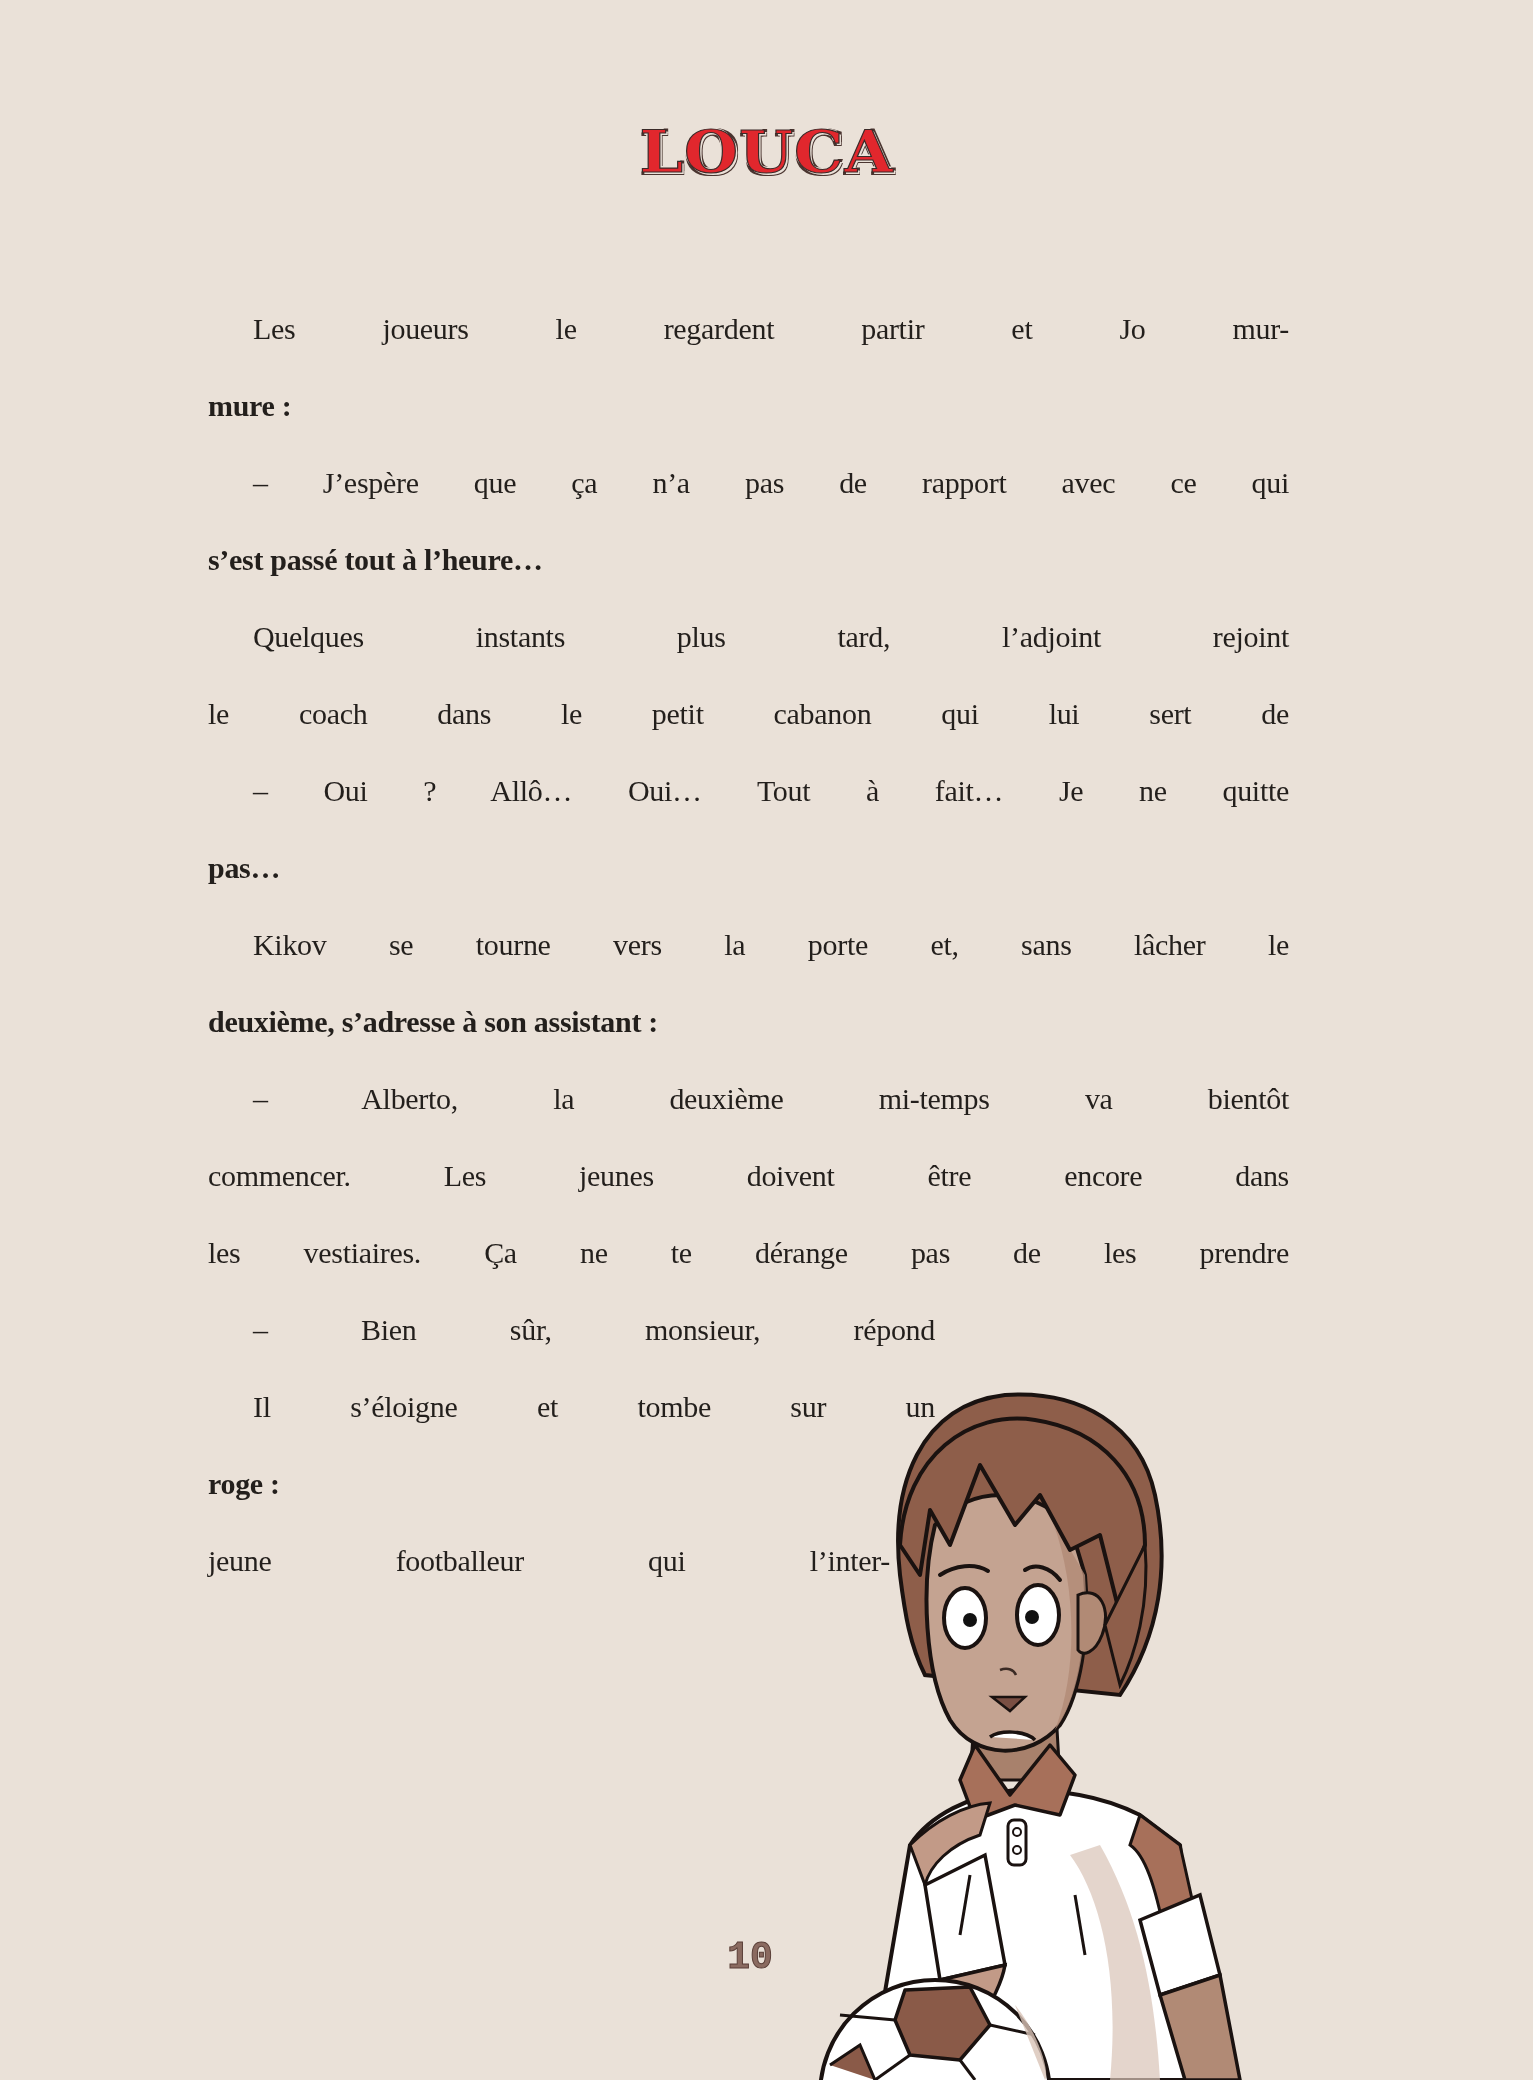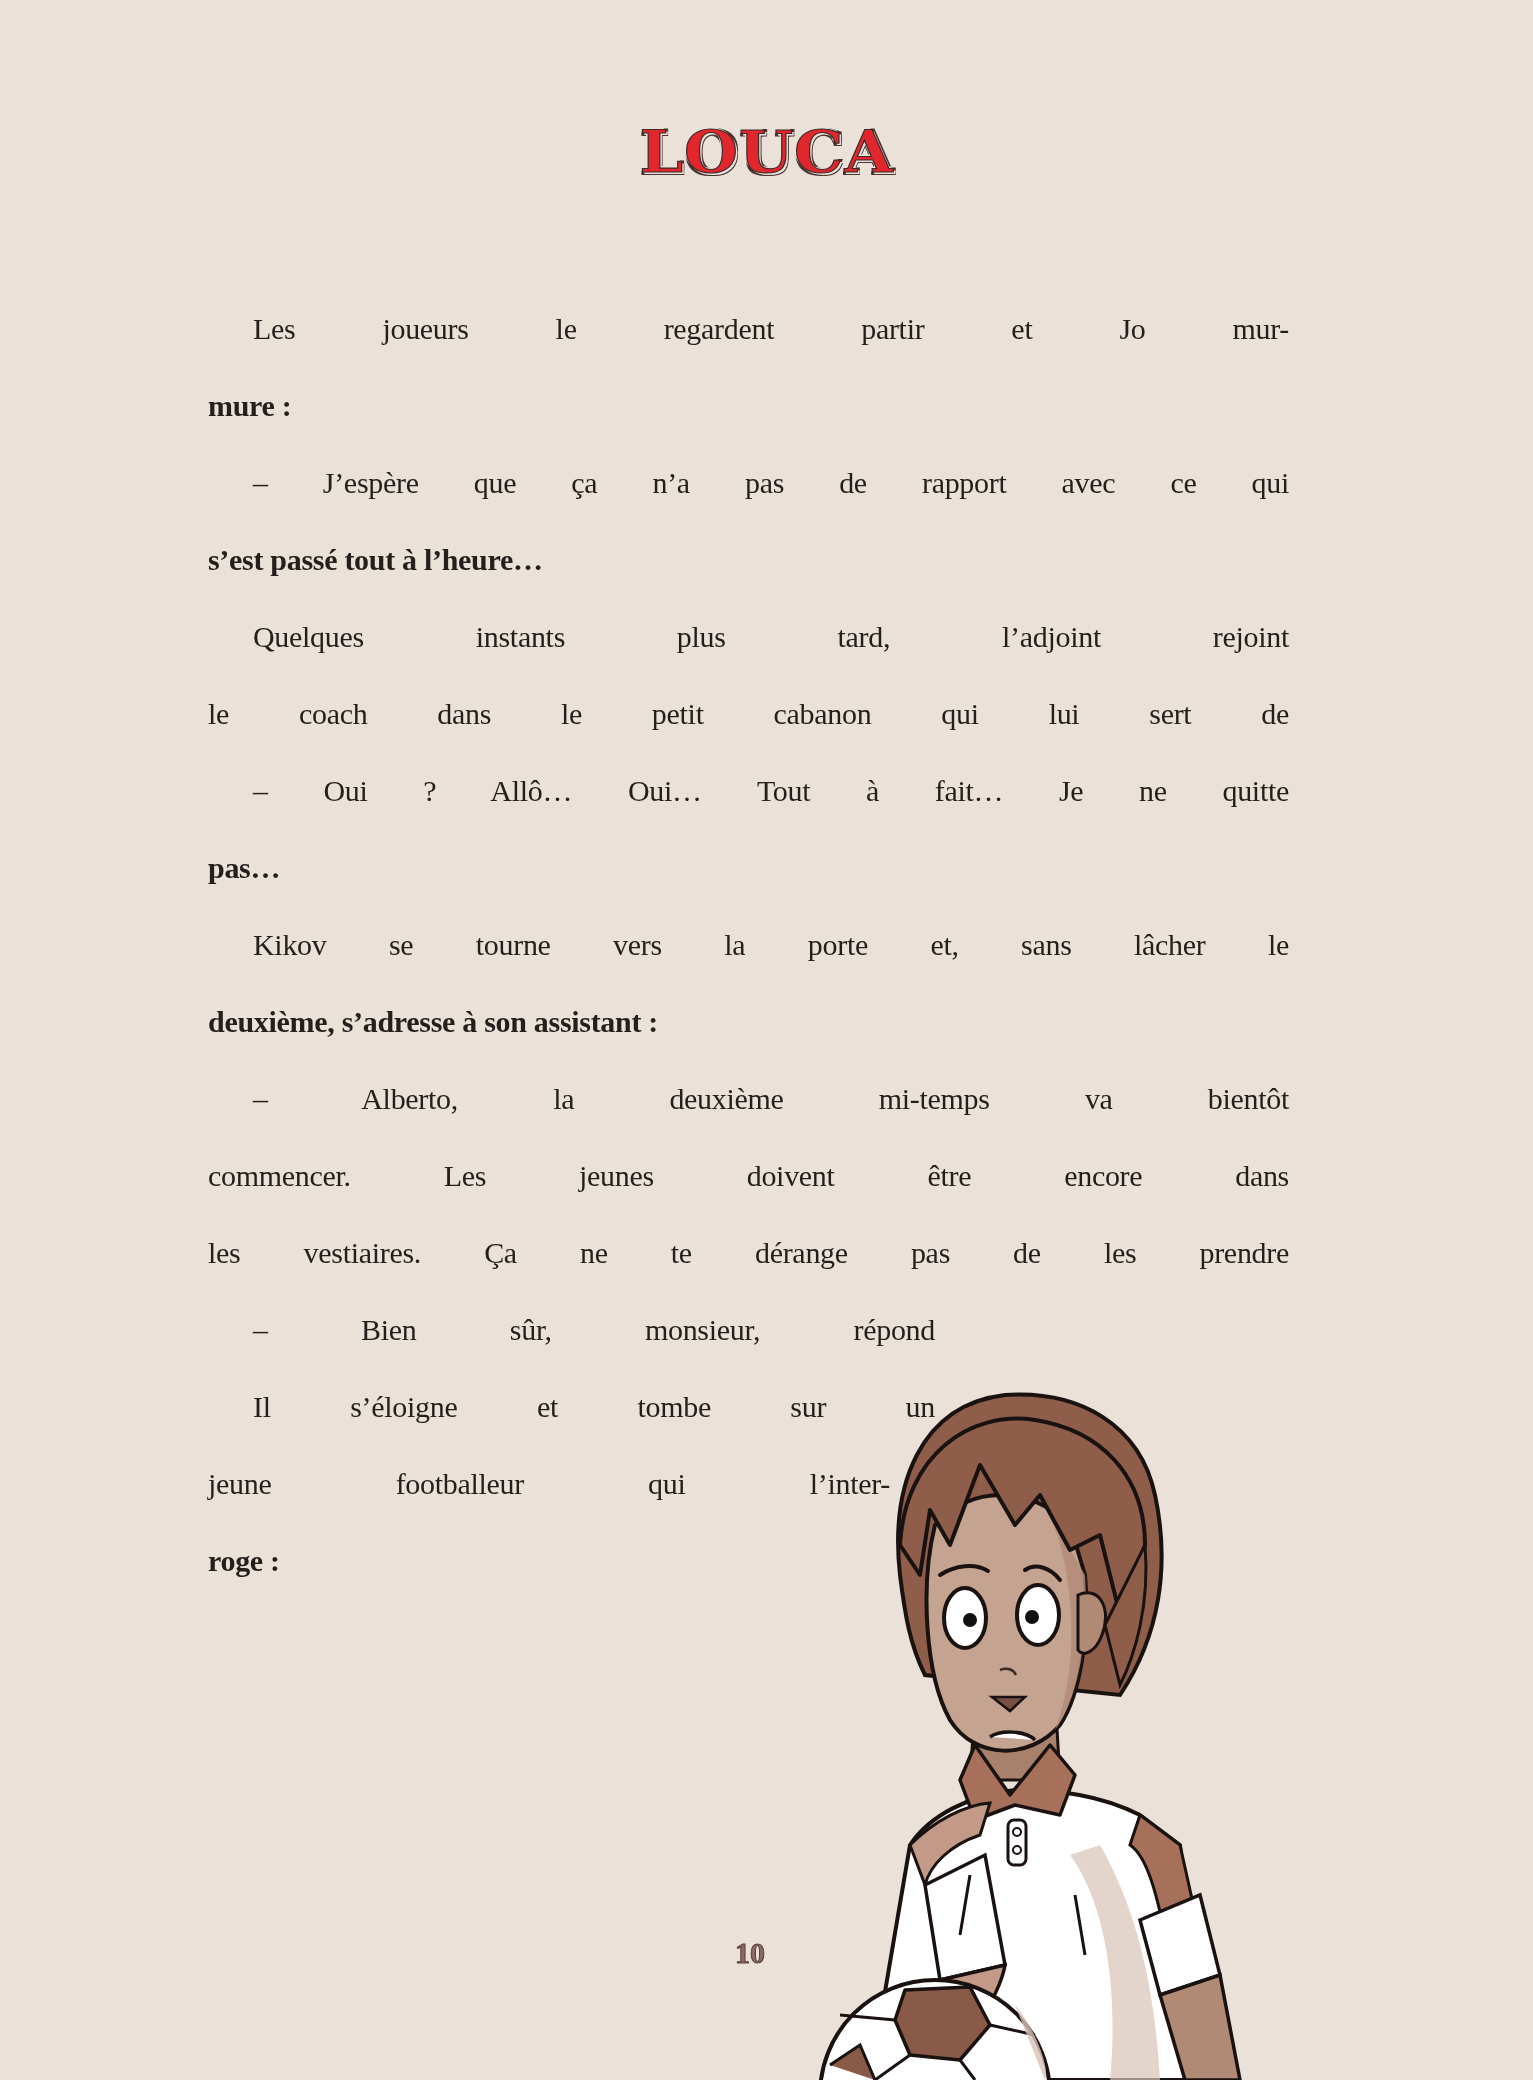--- a/index.html
+++ b/index.html
@@ -69,23 +69,23 @@
       top: 1375px;
       width: 540px;
       height: 705px;
     }
     .page-number {
       position: absolute;
       top: 1936px;
       left: 0;
       width: 1500px;
       text-align: center;
-      font-family: Liberation Serif, serif;
+      font-family: Liberation Mono, monospace;
       font-weight: bold;
-      font-size: 30px;
+      font-size: 38px;
       color: #8A6A60;
       -webkit-text-stroke: 1px #5a3f38;
     }
   </style>
 </head>
 <body>
 
 <div>
 
   <div class="page-title">LOUCA</div>
@@ -99,22 +99,22 @@
     <span class="line">le coach dans le petit cabanon qui lui sert de</span>
     <span class="line indent">– Oui ? Allô… Oui… Tout à fait… Je ne quitte</span>
     <span class="line last">pas…</span>
     <span class="line indent">Kikov se tourne vers la porte et, sans lâcher le</span>
     <span class="line last">deuxième, s’adresse à son assistant :</span>
     <span class="line indent">– Alberto, la deuxième mi-temps va bientôt</span>
     <span class="line">commencer. Les jeunes doivent être encore dans</span>
     <span class="line">les vestiaires. Ça ne te dérange pas de les prendre</span>
     <span class="line indent narrow">– Bien sûr, monsieur, répond</span>
     <span class="line indent narrow">Il s’éloigne et tombe sur un</span>
+    <span class="line last narrow">roge :</span>
     <span class="line narrow">jeune footballeur qui l’inter-</span>
-    <span class="line last narrow">roge :</span>
   </div>
 
   <div class="illustration">
     <svg width="540" height="705" viewBox="0 0 540 705" xmlns="http://www.w3.org/2000/svg">
 
       <path d="M 205 20 C 120 30 90 110 100 200 C 105 240 110 270 125 300 L 320 320 C 360 260 370 190 355 120 C 340 50 280 15 205 20 Z" fill="#8E5E4A" stroke="#1a1210" stroke-width="4"></path>
 
       <path d="M 175 330 L 170 405 L 260 405 L 255 320 Z" fill="#A8816C" stroke="#1a1210" stroke-width="3"></path>
 
       <path d="M 135 150 C 120 210 125 300 150 345 C 175 385 230 385 260 350 C 280 320 290 260 285 200 L 270 150 C 230 110 170 110 135 150 Z" fill="#C4A391" stroke="#1a1210" stroke-width="4"></path>

